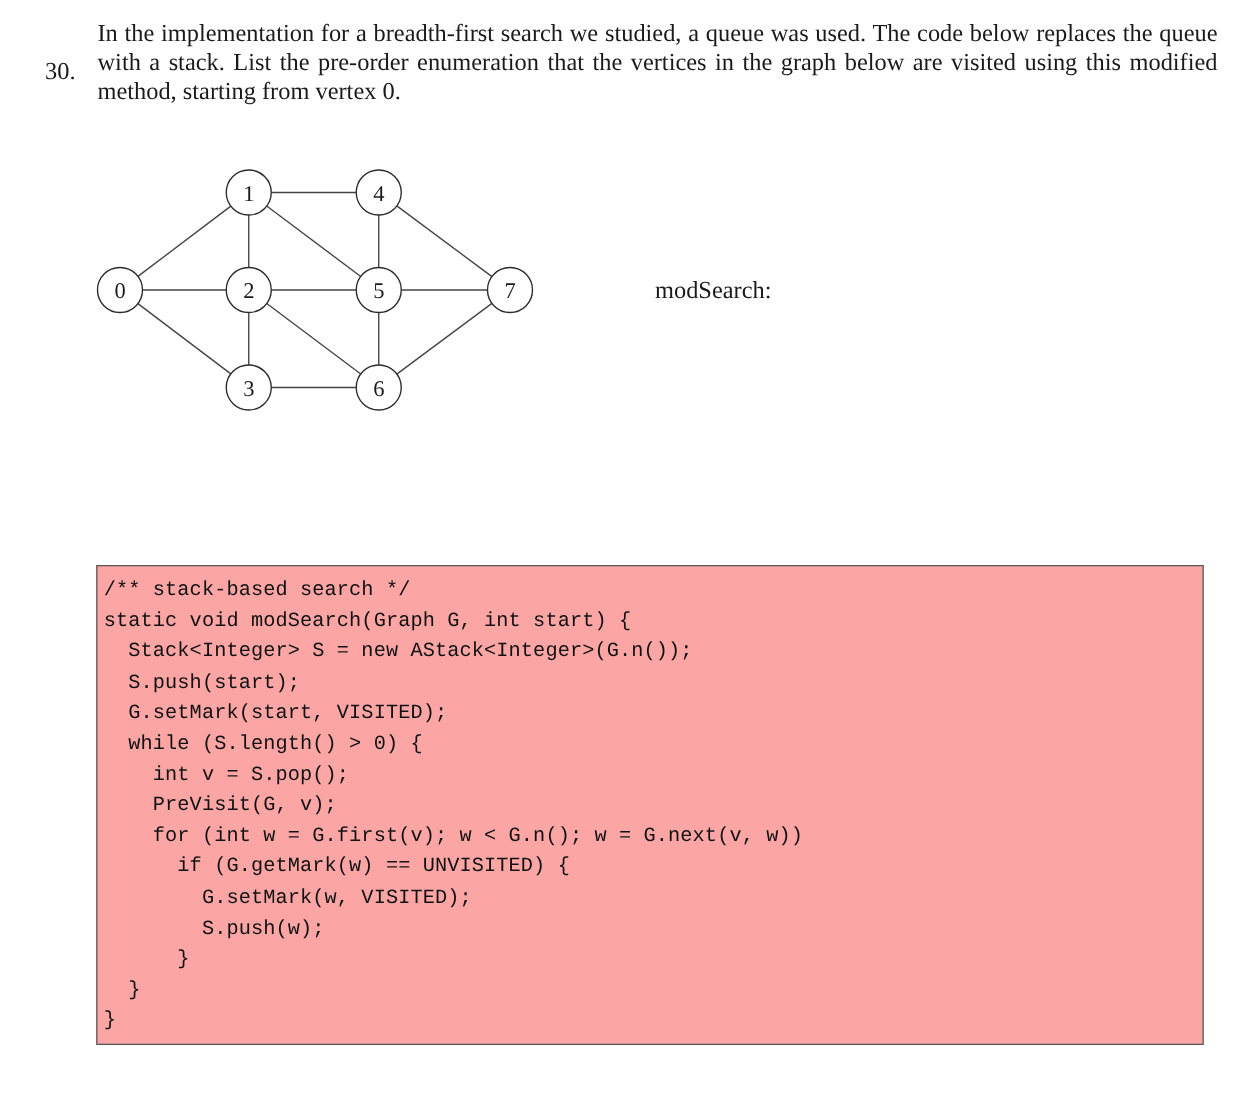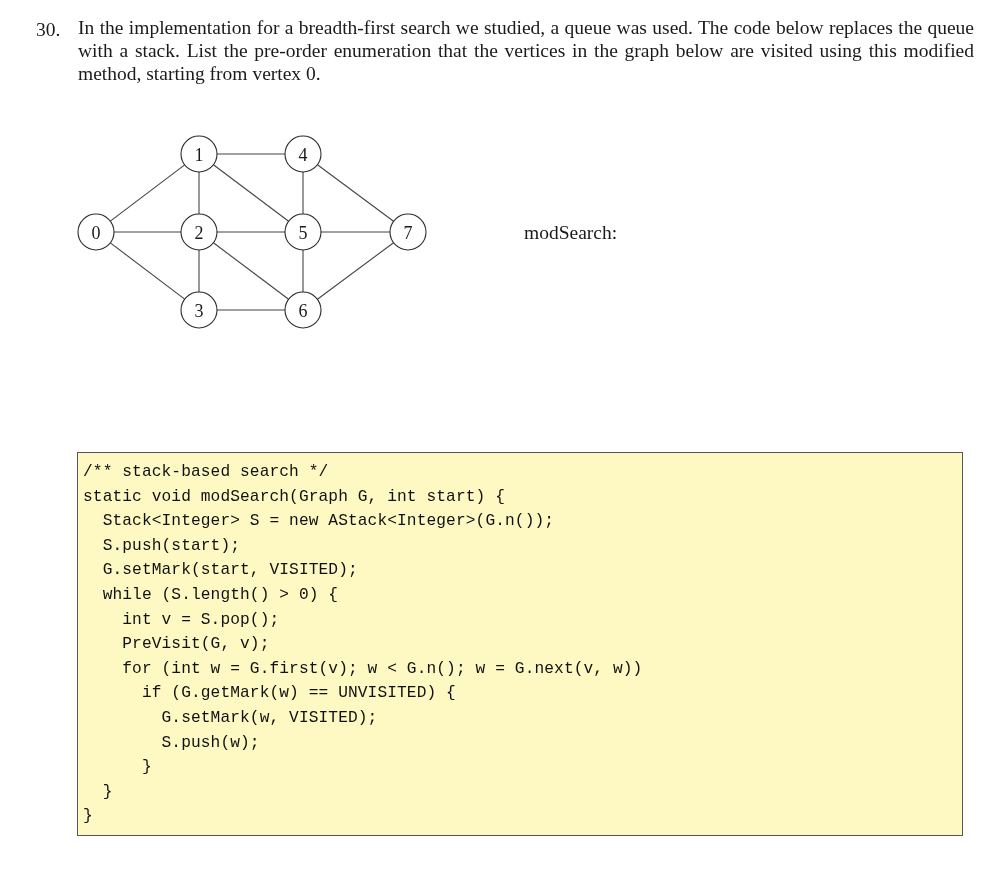--- a/index.html
+++ b/index.html
@@ -25,20 +25,21 @@
     display: flex;
     align-items: flex-start;
   }
   #question-number {
     font-family: "Liberation Serif", serif;
     font-size: 19.5px;
     line-height: 27px;
     width: 42px;
     flex: 0 0 42px;
     text-align: left;
+    margin-top: 28px;
   }
   #question-text {
     font-family: "Liberation Serif", serif;
     font-size: 19.5px;
     line-height: 23px;
     text-align: justify;
     width: 896px;
     flex: 0 0 896px;
     hyphens: none;
   }
@@ -85,21 +86,21 @@
 
   
   #code-box {
     position: absolute;
     left: 77px;
     top: 452px;
     width: 886px;
     height: 384px;
     border: 1px solid #555555;
     box-sizing: border-box;
-    background: #fef9c3;
+    background: #fca5a5;
     overflow: hidden;
   }
   #code-listing {
     margin: 0;
     padding: 7px 0 0 5px;
     font-family: "Liberation Mono", monospace;
     font-size: 16.2px;
     line-height: 24.6px;
     color: #111111;
     white-space: pre;

